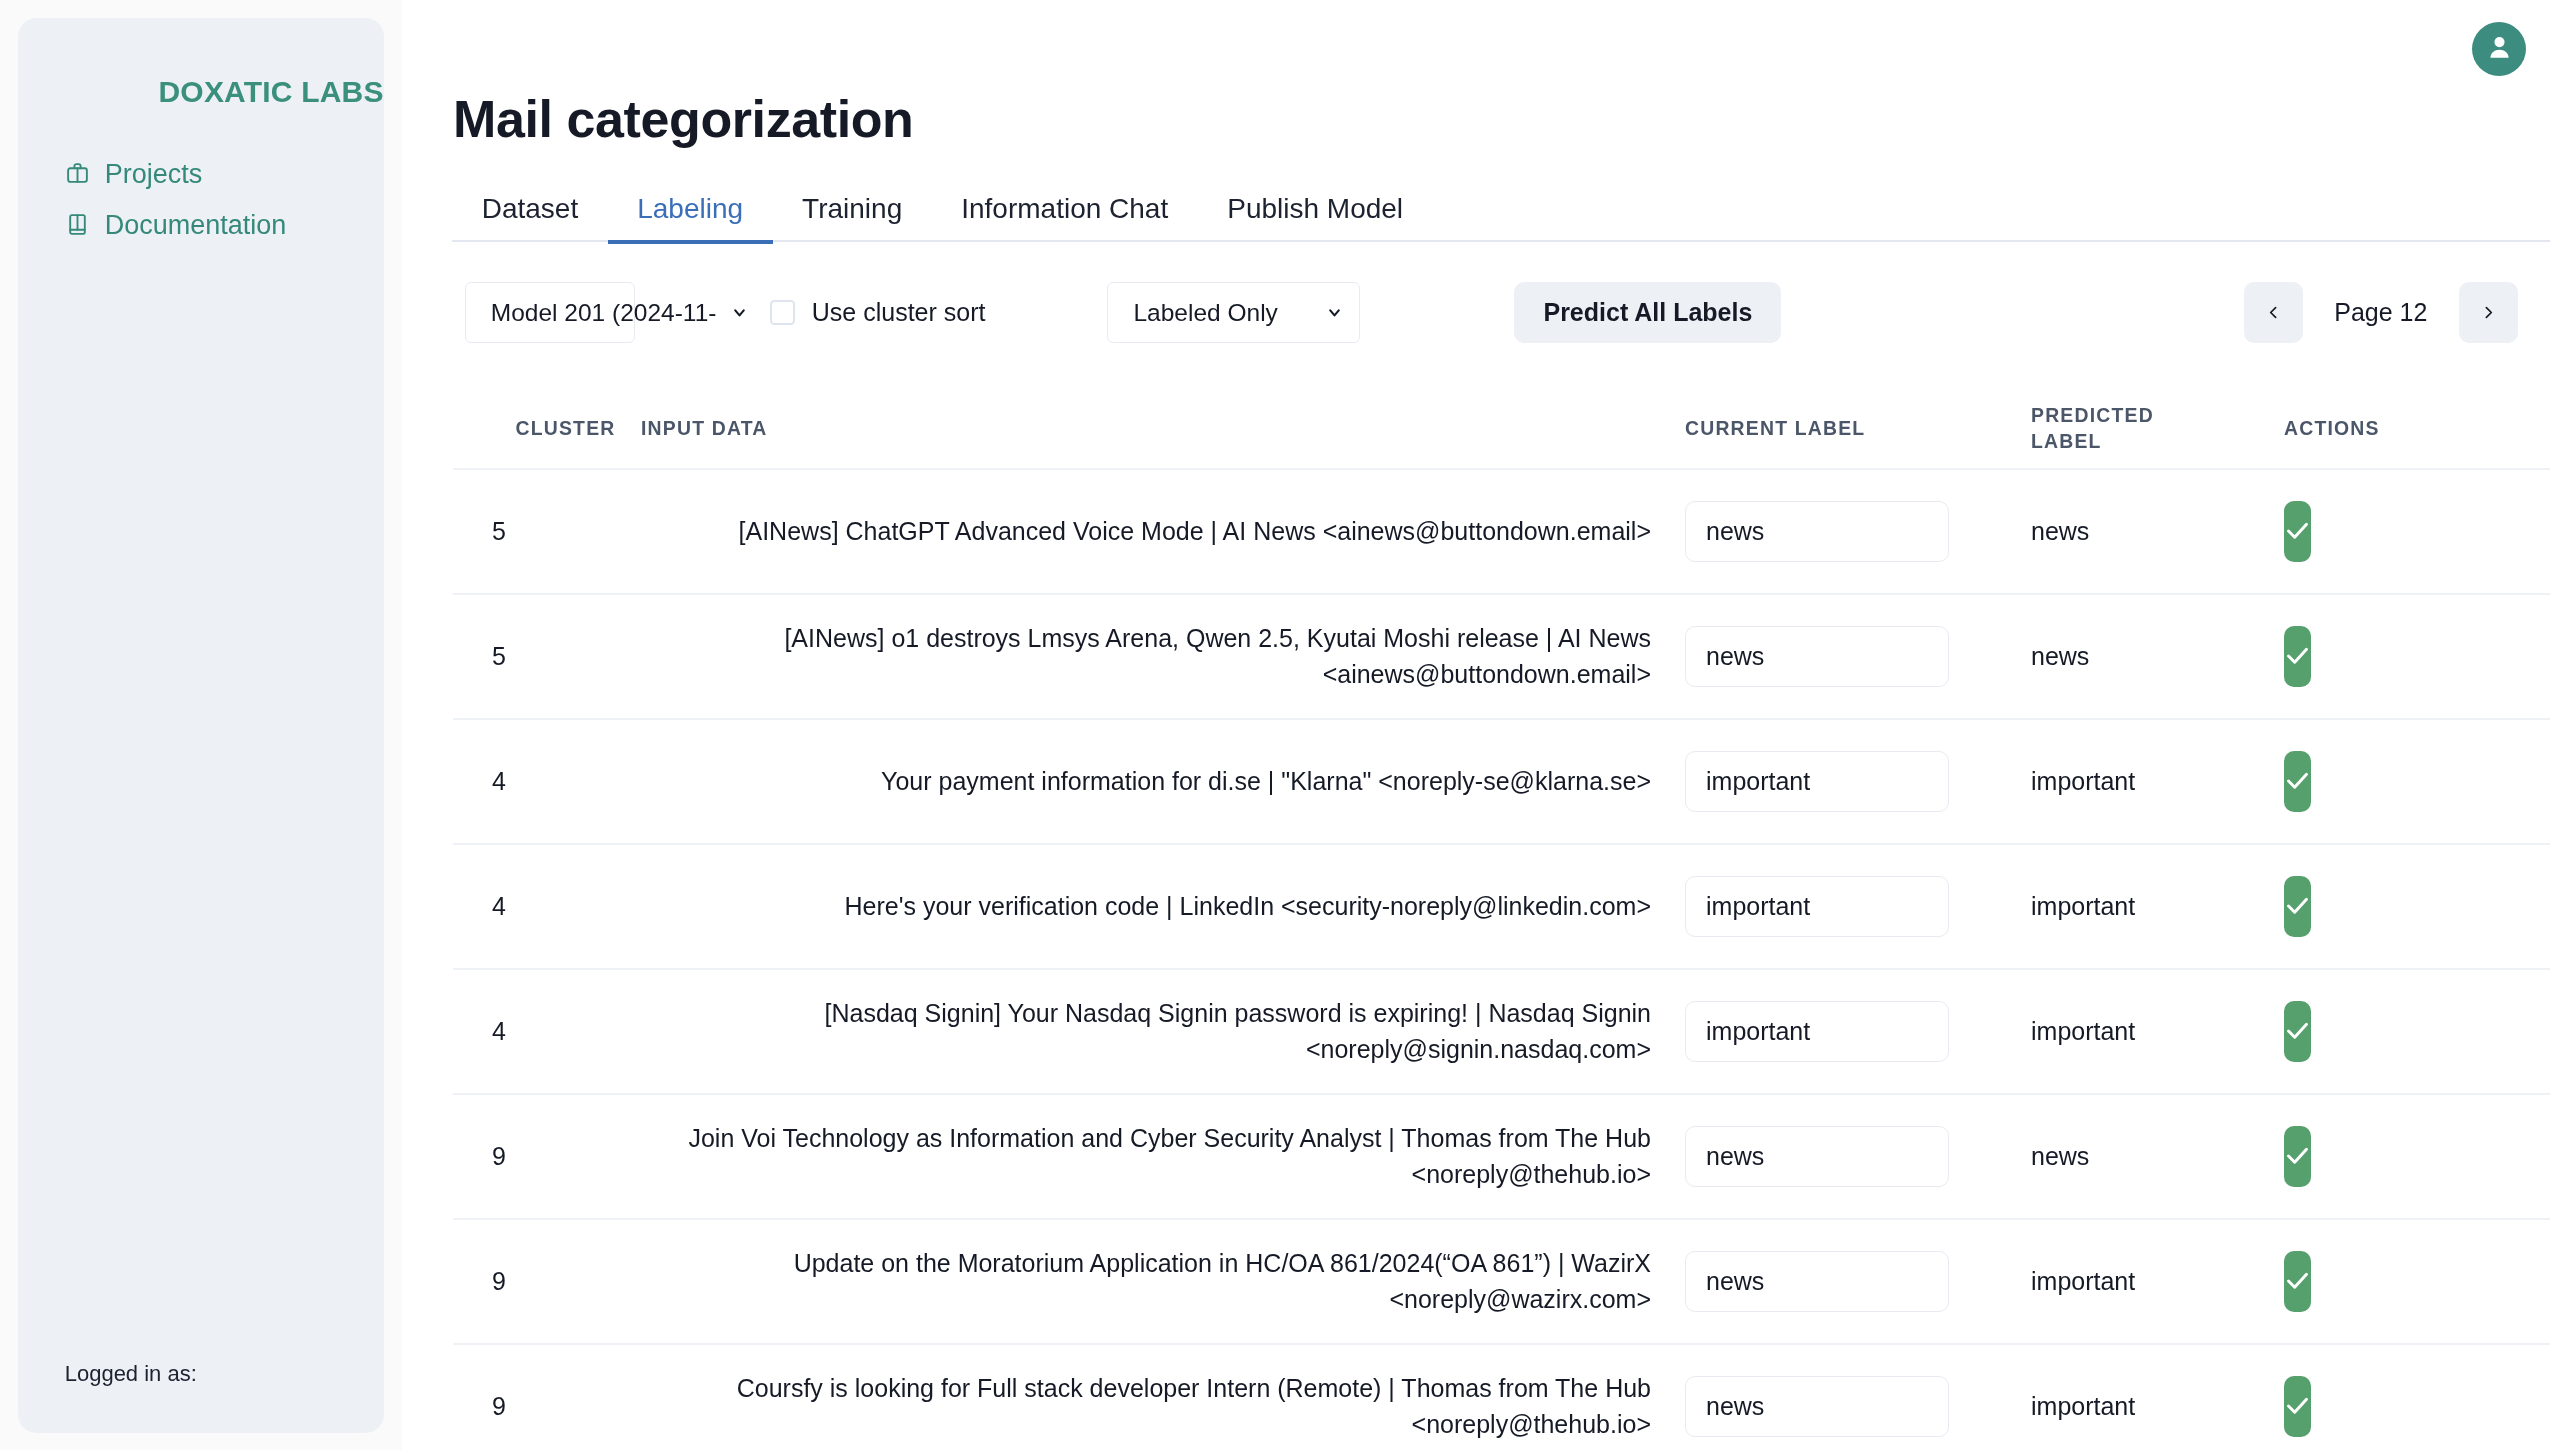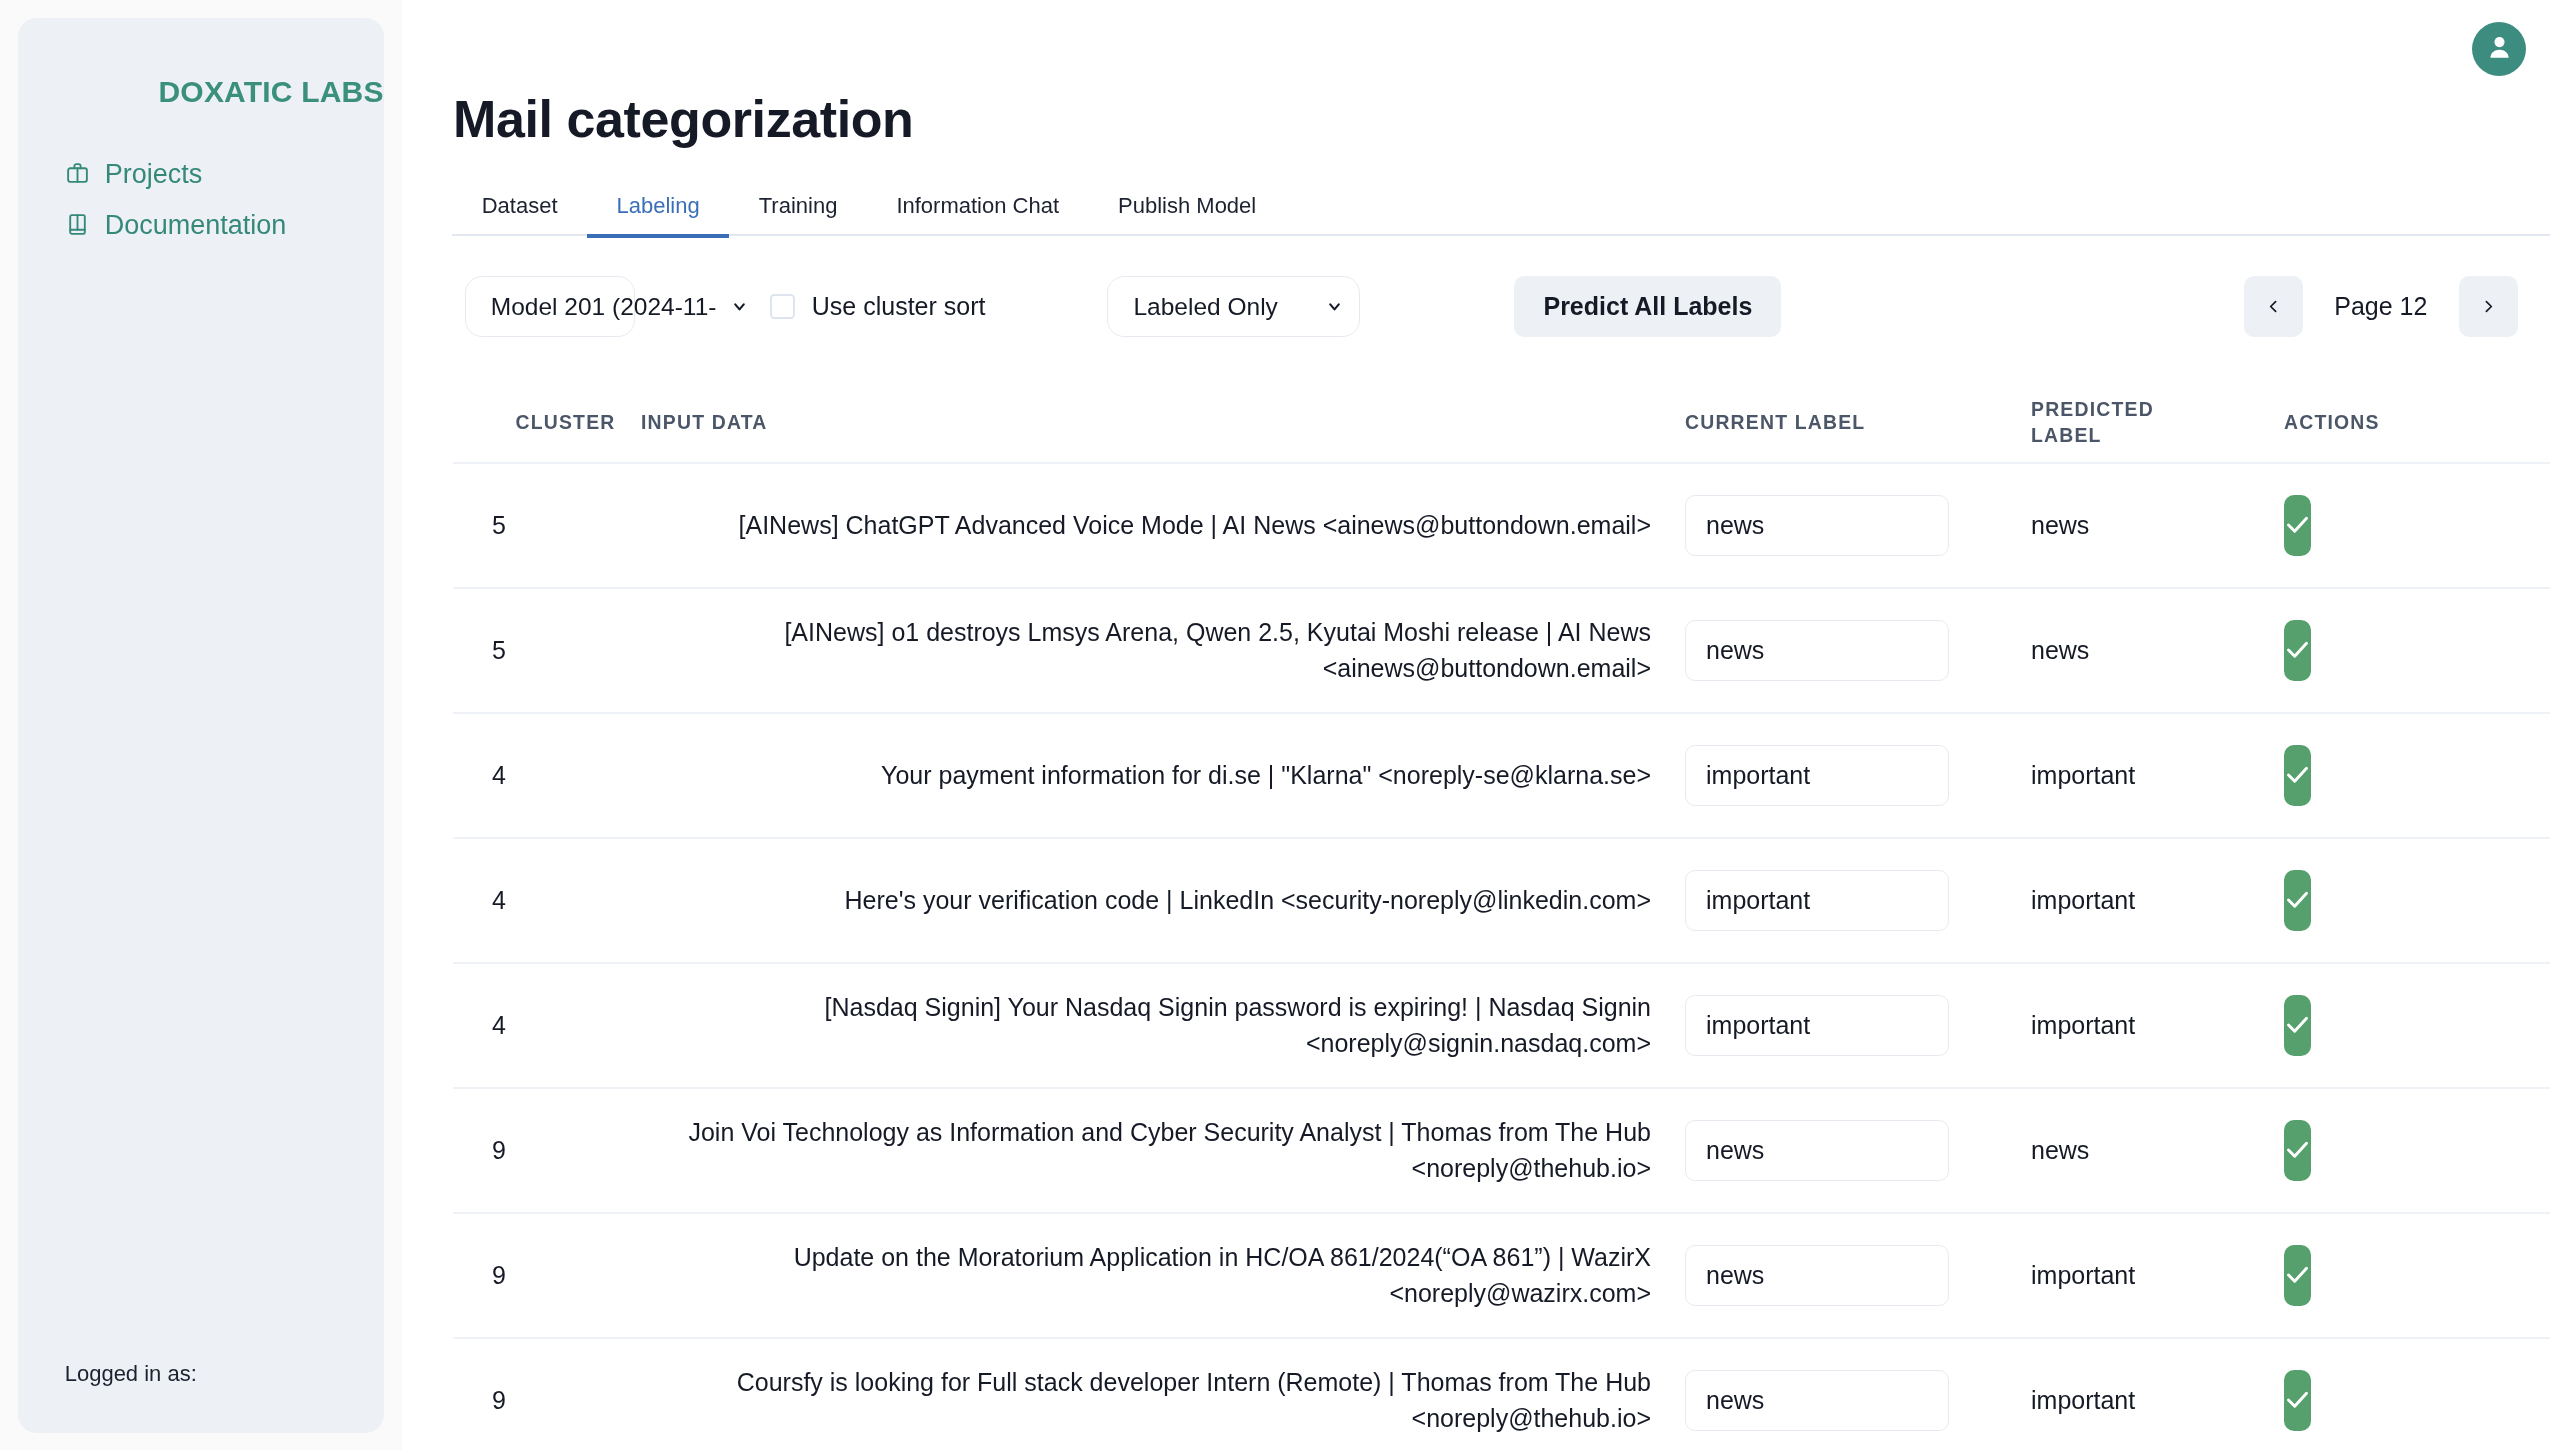--- a/index.html
+++ b/index.html
@@ -108,21 +108,21 @@
 
   
   .tabs {
     display: flex;
     gap: 0;
     border-bottom: 2.5px solid #e3e8f0;
     width: 2499px;
     margin-left: -0.8px;
   }
   .tab {
-    font-size: 22px;
+    font-size: 28px;
     color: #1c2230;
     padding: 8.4px 29.5px 14.3px 29.5px;
     cursor: pointer;
     border-bottom: 4.2px solid transparent;
     margin-bottom: -3.4px;
     white-space: nowrap;
   }
   .tab.active {
     color: #3a6fb8;
     border-bottom-color: #3a6fb8;
@@ -131,21 +131,21 @@
   
   .toolbar {
     display: flex;
     align-items: center;
     margin-top: 40px;
     height: 61px;
   }
   .select-box {
     height: 61px;
     border: 1.7px solid #e7ebf1;
-    border-radius: 17px;
+    border-radius: 6px;
     background: #fff;
     display: flex;
     align-items: center;
     justify-content: space-between;
     padding: 0 20px 0 25px;
     font-size: 24.5px;
     color: #151a26;
     cursor: pointer;
     gap: 15px;
     white-space: nowrap;

